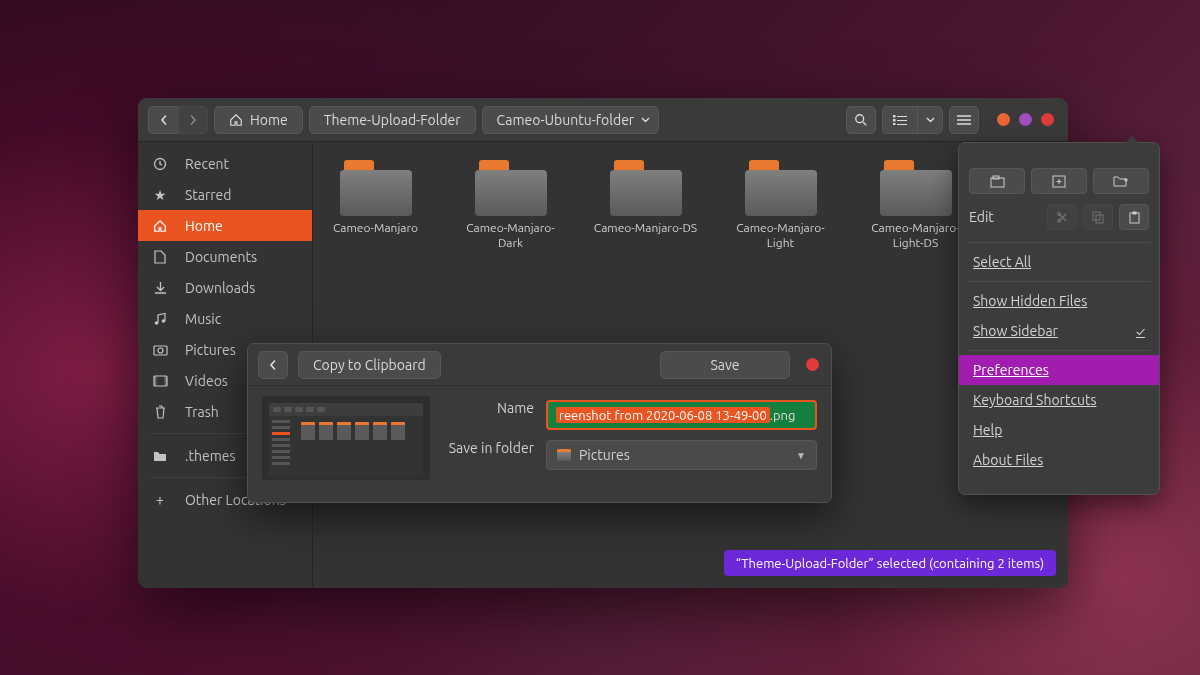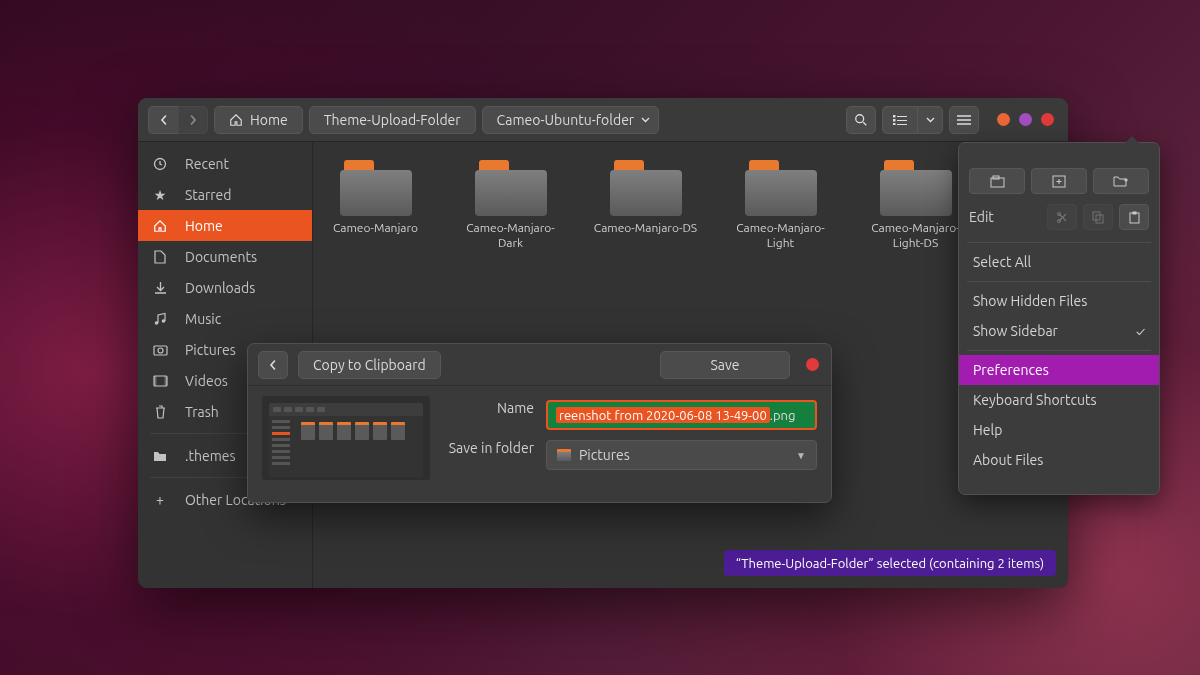--- a/index.html
+++ b/index.html
@@ -33,29 +33,29 @@
   .sb-item.active{background:#e95420;color:#fff;}
   .sb-sep{height:1px;background:#404040;margin:6px 12px;}
   .sb-ico{width:16px;height:16px;display:flex;align-items:center;justify-content:center;font-size:14px;color:inherit;}
   .content{flex:1;background:#333333;padding:12px 10px;position:relative;}
   .grid{display:flex;gap:30px;padding-top:6px;}
   .fitem{width:105px;display:flex;flex-direction:column;align-items:center;gap:4px;}
   .folder{width:72px;height:56px;position:relative;}
   .ftab{position:absolute;top:0;left:4px;width:30px;height:14px;background:#e9792f;border-radius:3px 3px 0 0;}
   .fbody{position:absolute;top:10px;left:0;width:72px;height:46px;background:linear-gradient(#7f7f7f,#5a5a5a);border-radius:4px;}
   .flabel{color:#cfcfcf;font-size:12px;text-align:center;line-height:1.25;min-height:30px;}
-  .status{position:absolute;right:12px;bottom:12px;background:#4c1d95;color:#fff;font-size:13px;padding:6px 12px;border-radius:4px;}
+  .status{position:absolute;right:12px;bottom:12px;background:#6d28d9;color:#fff;font-size:13px;padding:6px 12px;border-radius:4px;}
   
   .popover{position:absolute;right:40px;top:142px;width:202px;background:#3c3c3c;border:1px solid #505050;border-radius:7px;box-shadow:0 10px 28px rgba(0,0,0,.5);padding:19px 0; z-index:5;}
   .pop-row{display:flex;gap:6px;padding:6px 10px;justify-content:space-between;}
   .pop-icon-btn{flex:1;height:26px;background:#4b4b4b;border:1px solid #575757;border-radius:4px;display:flex;align-items:center;justify-content:center;color:#d0d0d0;font-size:13px;}
   .pop-icon-btn.dis{opacity:.38;}
   .pop-edit-row{display:flex;align-items:center;gap:6px;padding:4px 10px 8px 10px;}
   .pop-edit-lbl{color:#d0d0d0;font-size:14px;flex:1;}
-  .pop-item{padding:7px 14px;color:#d4d4d4;font-size:14px;display:flex;align-items:center;justify-content:space-between;}
+  .pop-item{padding:7px 14px;color:#d4d4d4;font-size:14px;display:flex;align-items:center;justify-content:space-between;text-decoration:underline;}
   .pop-item.active{background:#a21caf;color:#fff;}
   .pop-sep{height:1px;background:#4c4c4c;margin:4px 8px;}
   .chk{font-size:13px;}
   .popover::before{content:"";position:absolute;top:-7px;right:20px;width:0;height:0;border-left:7px solid transparent;border-right:7px solid transparent;border-bottom:7px solid #3c3c3c;}
   
   .dialog{position:absolute;left:247px;top:343px;width:585px;height:160px;background:#3a3a3a;border:1px solid #505050;border-radius:7px;box-shadow:0 14px 40px rgba(0,0,0,.55);z-index:4;}
   .dlg-hdr{height:42px;display:flex;align-items:center;gap:10px;padding:0 10px;border-bottom:1px solid #2e2e2e;}
   .dlg-title{flex:1;color:#d8d8d8;font-size:14px;padding-left:6px;}
   .dlg-save{width:130px;}
   .dlg-body{padding:10px 14px 12px 14px;display:flex;gap:14px;}

